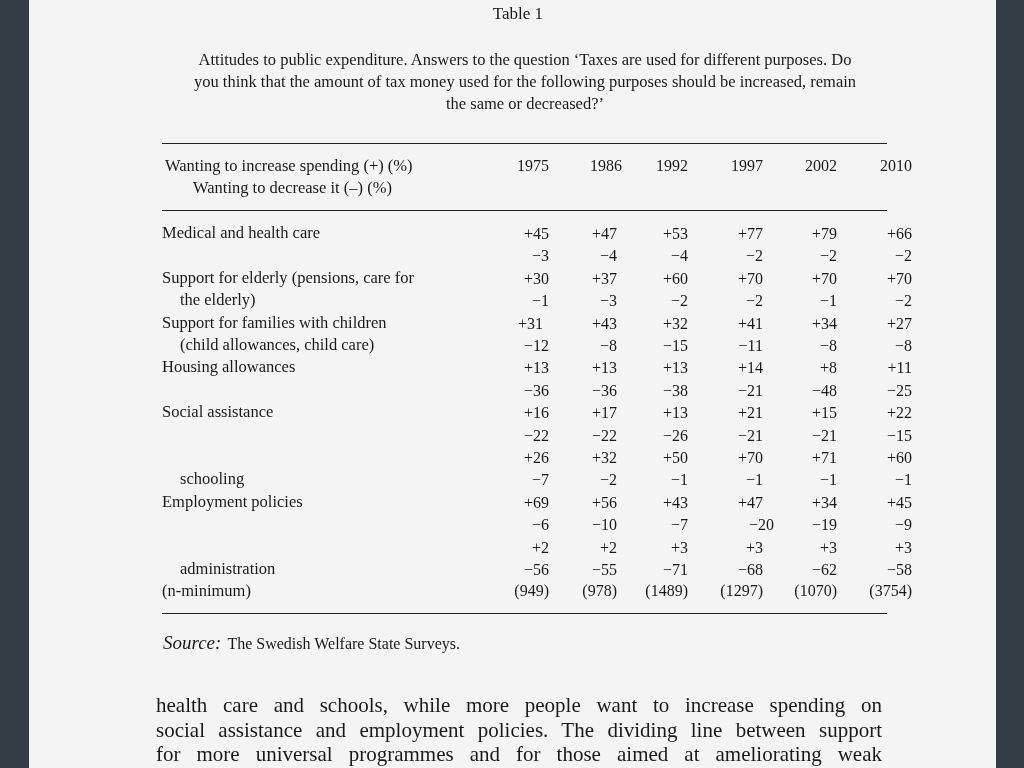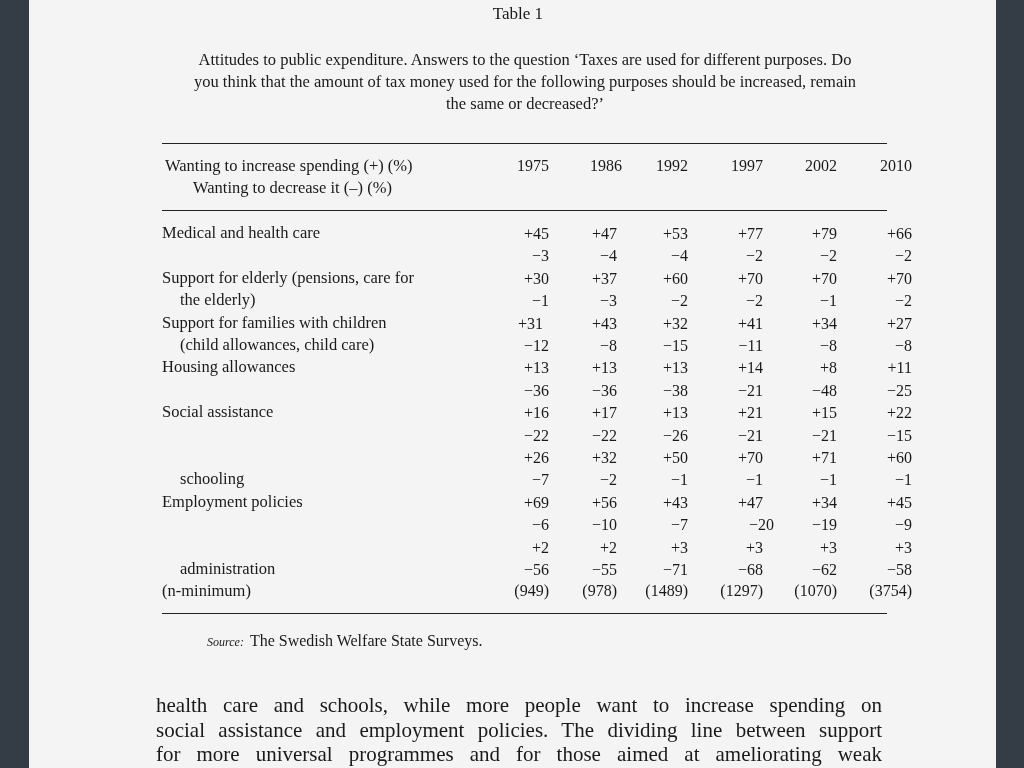--- a/index.html
+++ b/index.html
@@ -41,21 +41,21 @@
   .row .lab1 { position: absolute; left: 0; top: 0; white-space: nowrap; }
   .row .lab2 { position: absolute; left: 18px; top: 22.4px; white-space: nowrap; }
   .cell { position: absolute; width: 50px; text-align: right; font-size: 16px; white-space: nowrap; }
   .cell.plus { top: 1px; }
   .cell.minus { top: 23.4px; }
   .nrow { position: relative; height: 22.4px; }
   .nrow .lab1 { position: absolute; left: 0; top: 0; }
   .source {
     position: absolute; top: 632px; left: 134px; font-size: 16px;
   }
-  .source i { margin-right: 6px; font-size: 12px; margin-left: 44px; }
+  .source i { margin-right: 6px; font-size: 19px; }
   .body-text {
     position: absolute; top: 693px; left: 127px; width: 726px;
     font-size: 21px; line-height: 24.5px; text-align: justify;
   }
   .body-text span { display: block; text-align: justify; text-align-last: justify; white-space: nowrap; }
 </style>
 </head>
 <body>
 
 <div class="page">

